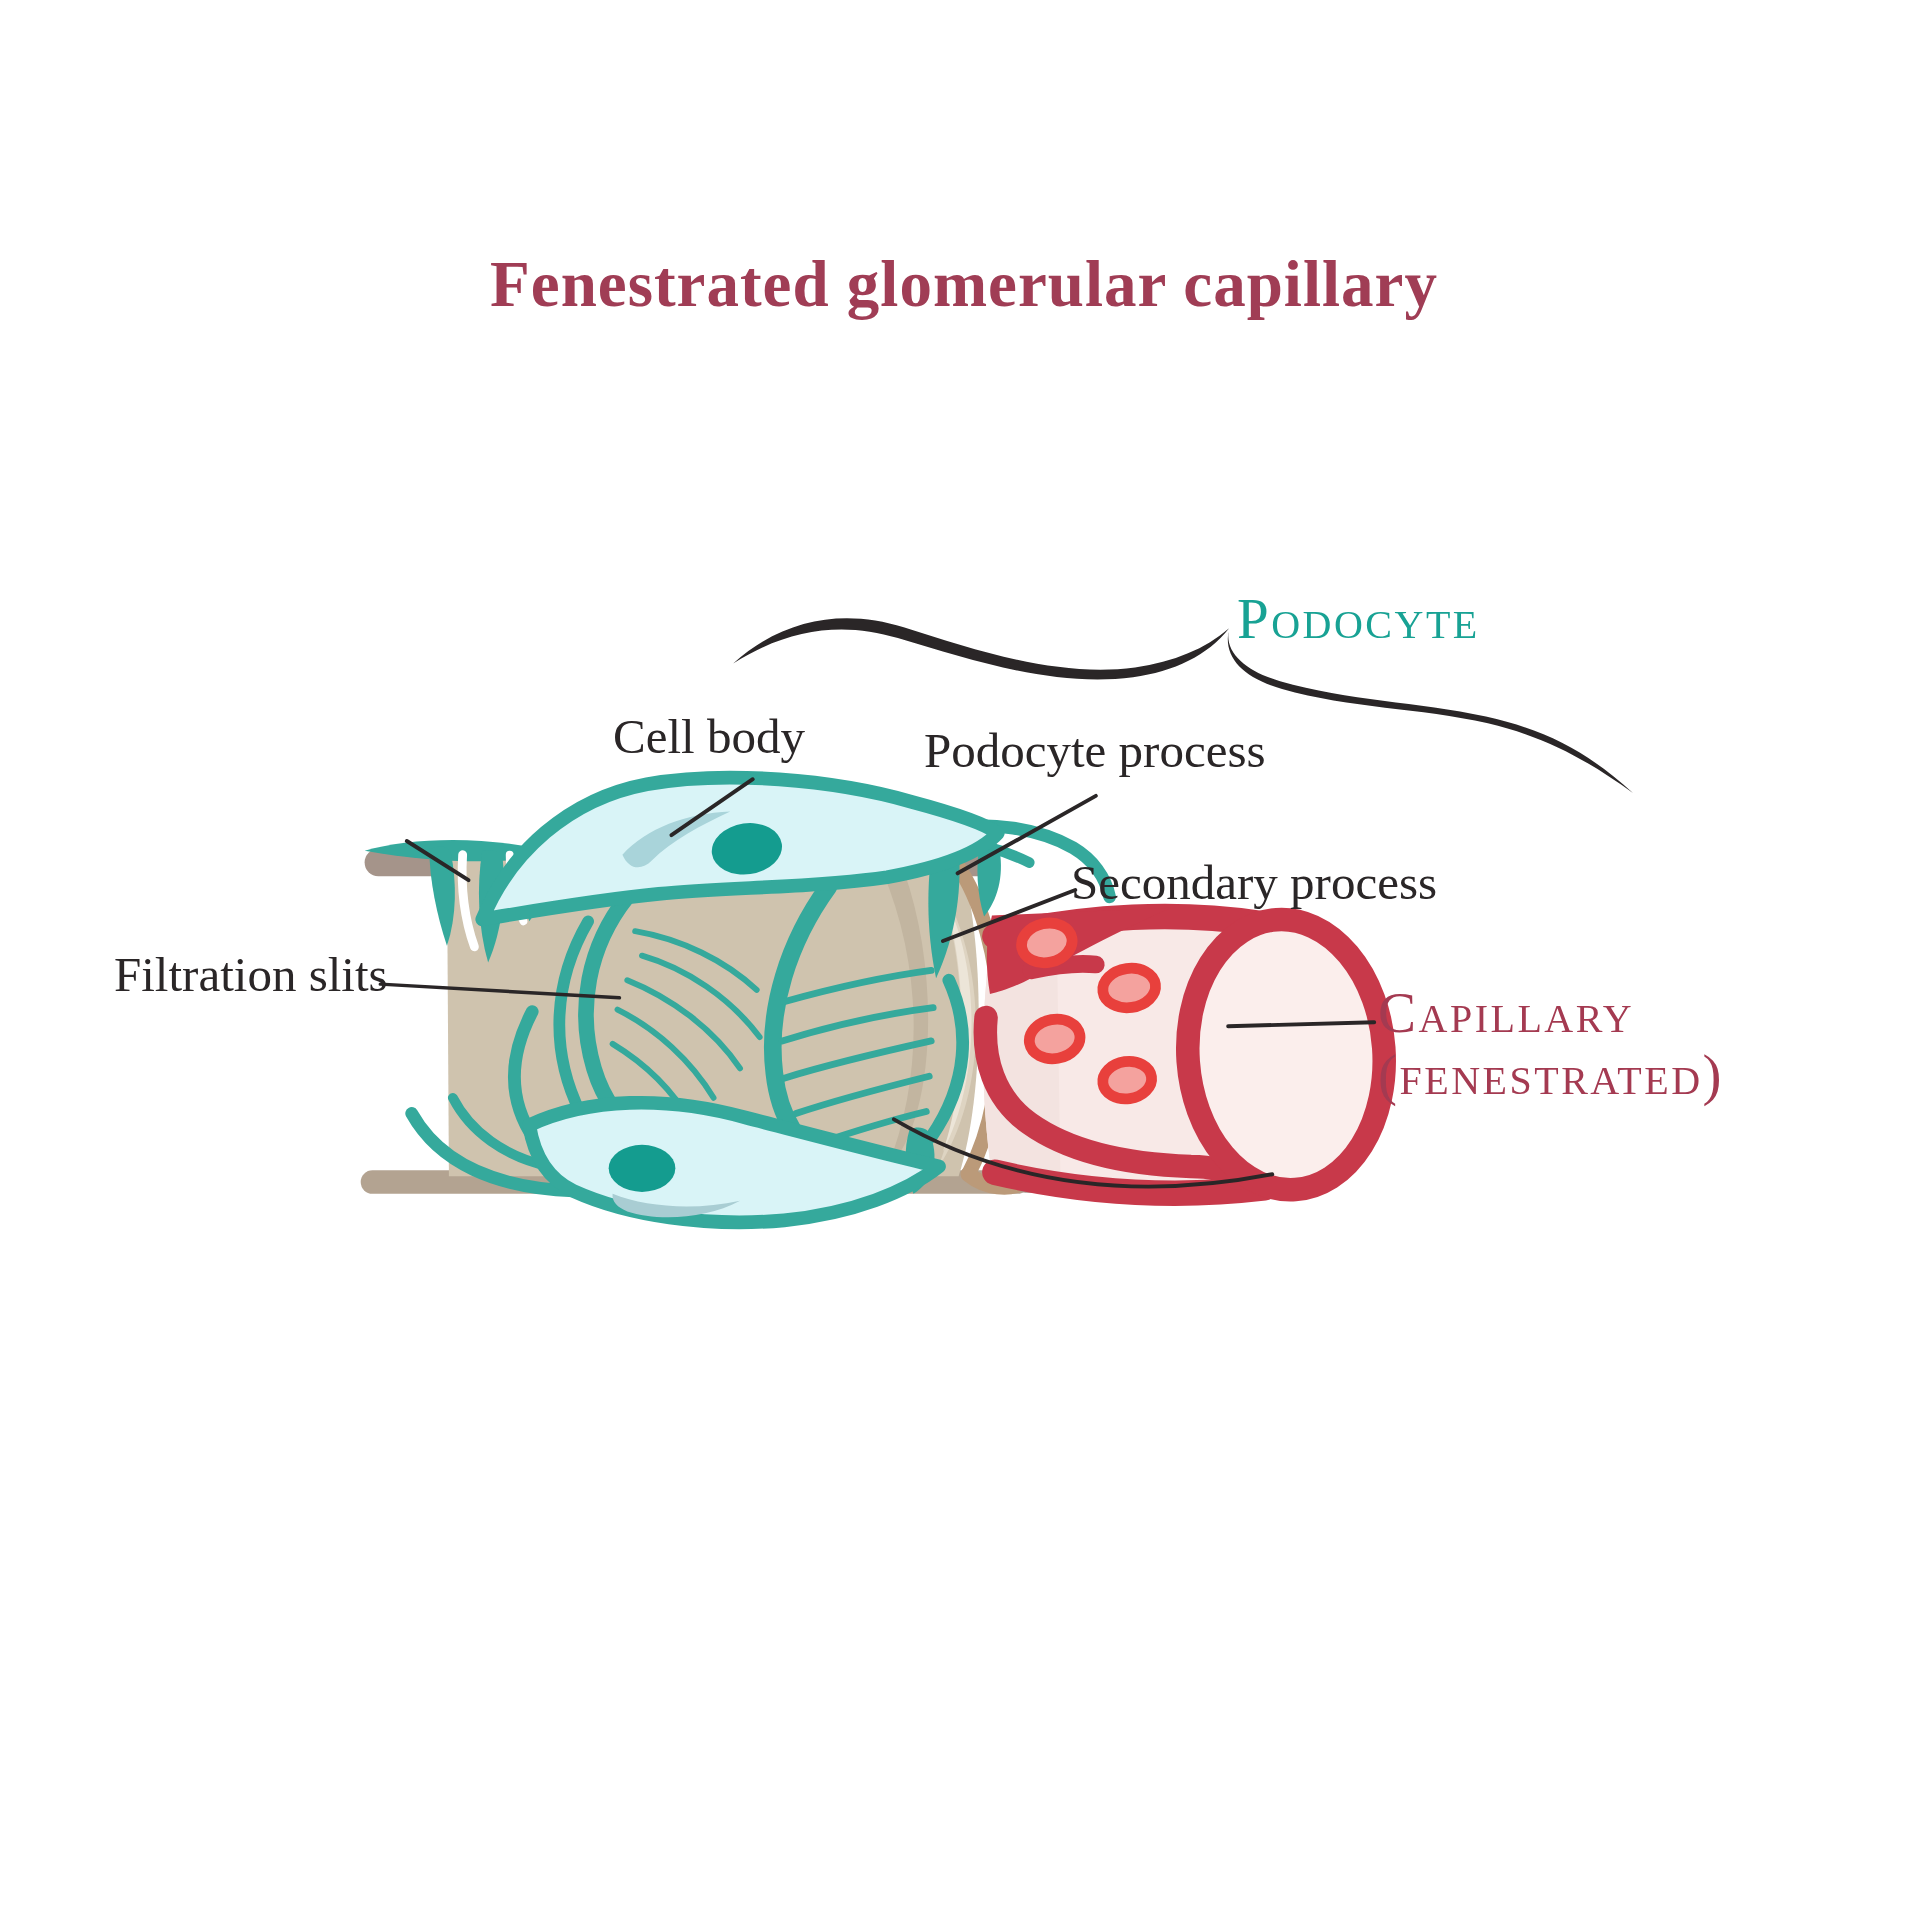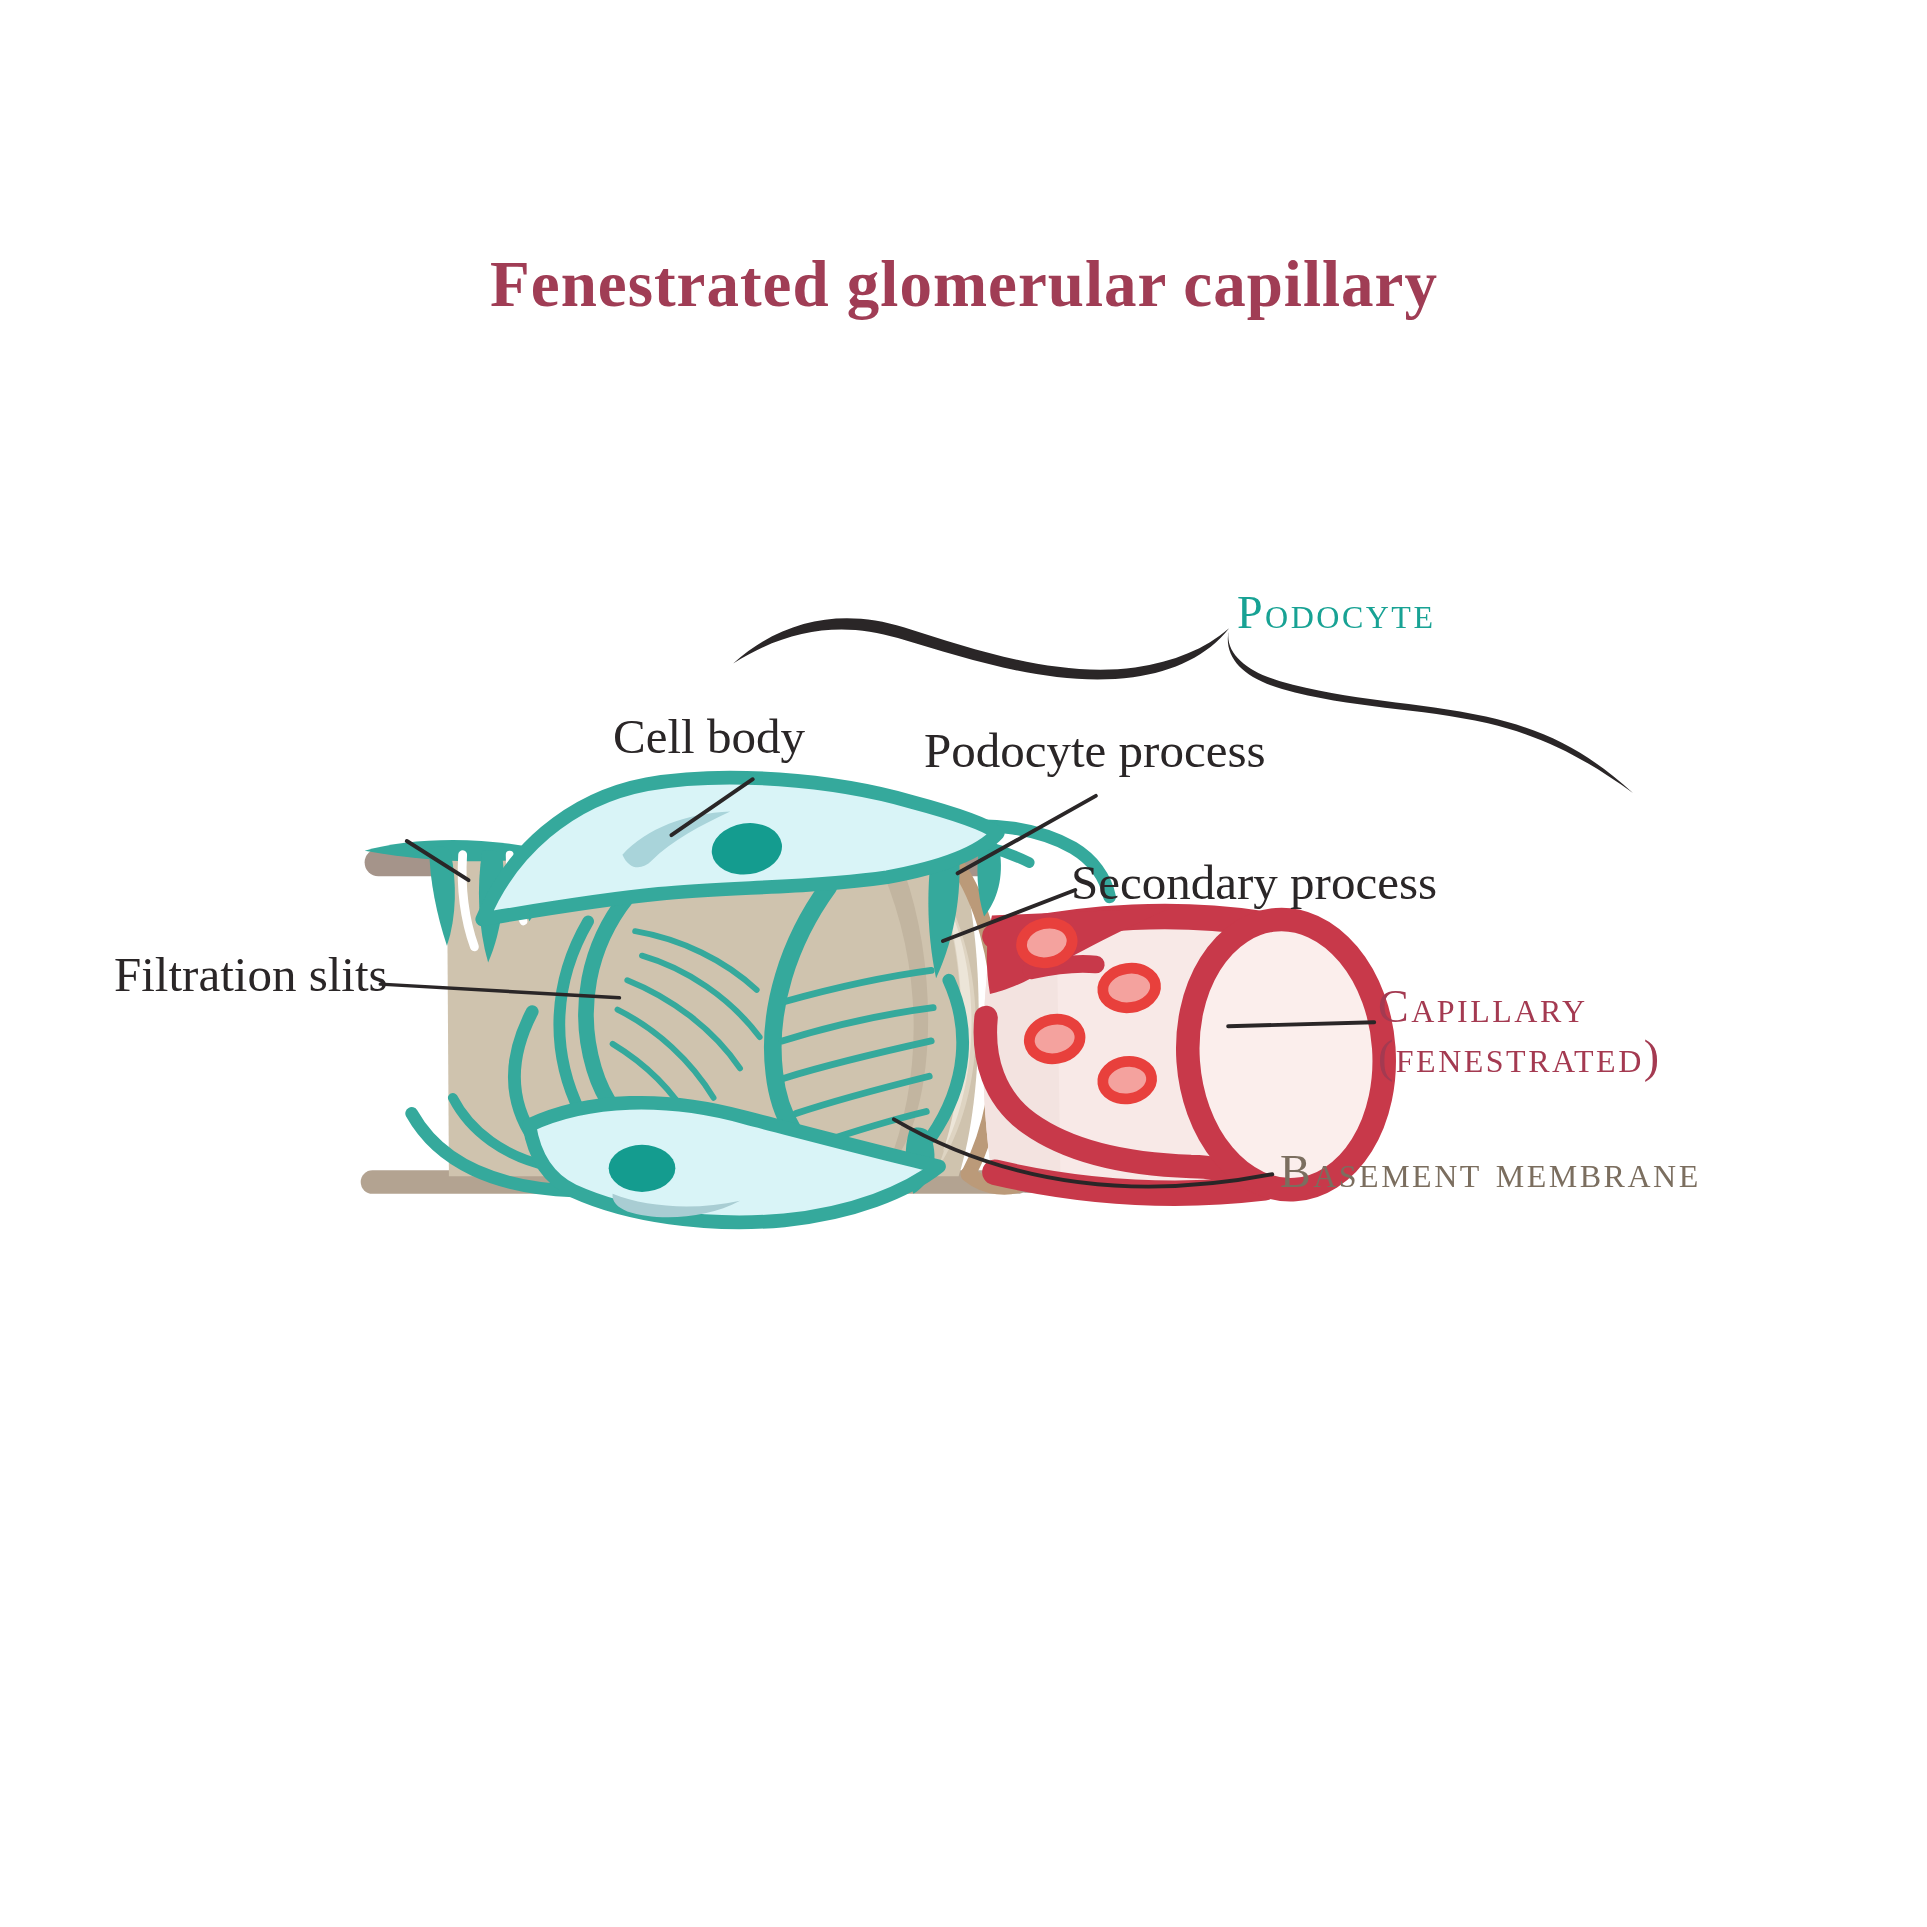--- a/index.html
+++ b/index.html
@@ -6,21 +6,21 @@
   .stage{
     position:relative;width:1928px;height:1928px;background:#ffffff;overflow:hidden;
     font-family:Liberation Serif, serif;
   }
   .art{position:absolute;left:0;top:0;width:1928px;height:1928px;}
   .lbl{position:absolute;color:#2a2627;font-size:49px;line-height:1.05;white-space:nowrap;}
   .title{
     position:absolute;left:0;right:0;top:247px;text-align:center;
     font-size:65px;font-weight:700;color:#a03d55;letter-spacing:1px;
   }
-  .sc{font-variant:small-caps;font-size:46px;letter-spacing:2.5px;line-height:1.08;}
+  .sc{font-variant:small-caps;font-size:57px;letter-spacing:2.5px;line-height:1.08;}
   .teal{color:#18a294;}
   .maroon{color:#a43a51;}
   .brown{color:#7b6e5f;}
   .right-align{text-align:right;white-space:normal;line-height:1.28;}
 </style>
 </head>
 <body>
 
 <div class="stage">
 
@@ -127,16 +127,15 @@
   <div class="lbl" style="left:1071px;top:845px;margin-top:12px;">Secondary process</div>
 
 
   <div class="lbl" style="left:66px;top:949px;margin-left:48px;">Filtration slits</div>
 
   <div class="lbl sc maroon" style="left:1378px;top:982px;">
     <div>Capillary</div>
     <div>(fenestrated)</div>
   </div>
 
-  <div class="lbl sc brown" style="left:1280px;top:1147px;">Basement membrane</div>
 
 </div>
 
 
 </body></html>

